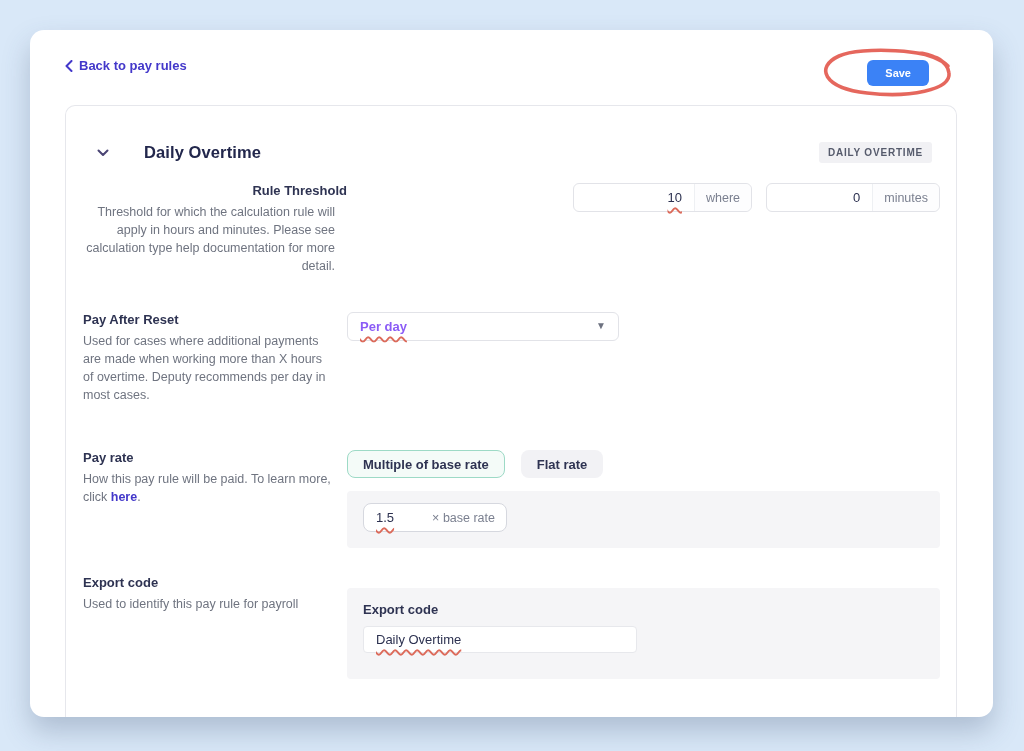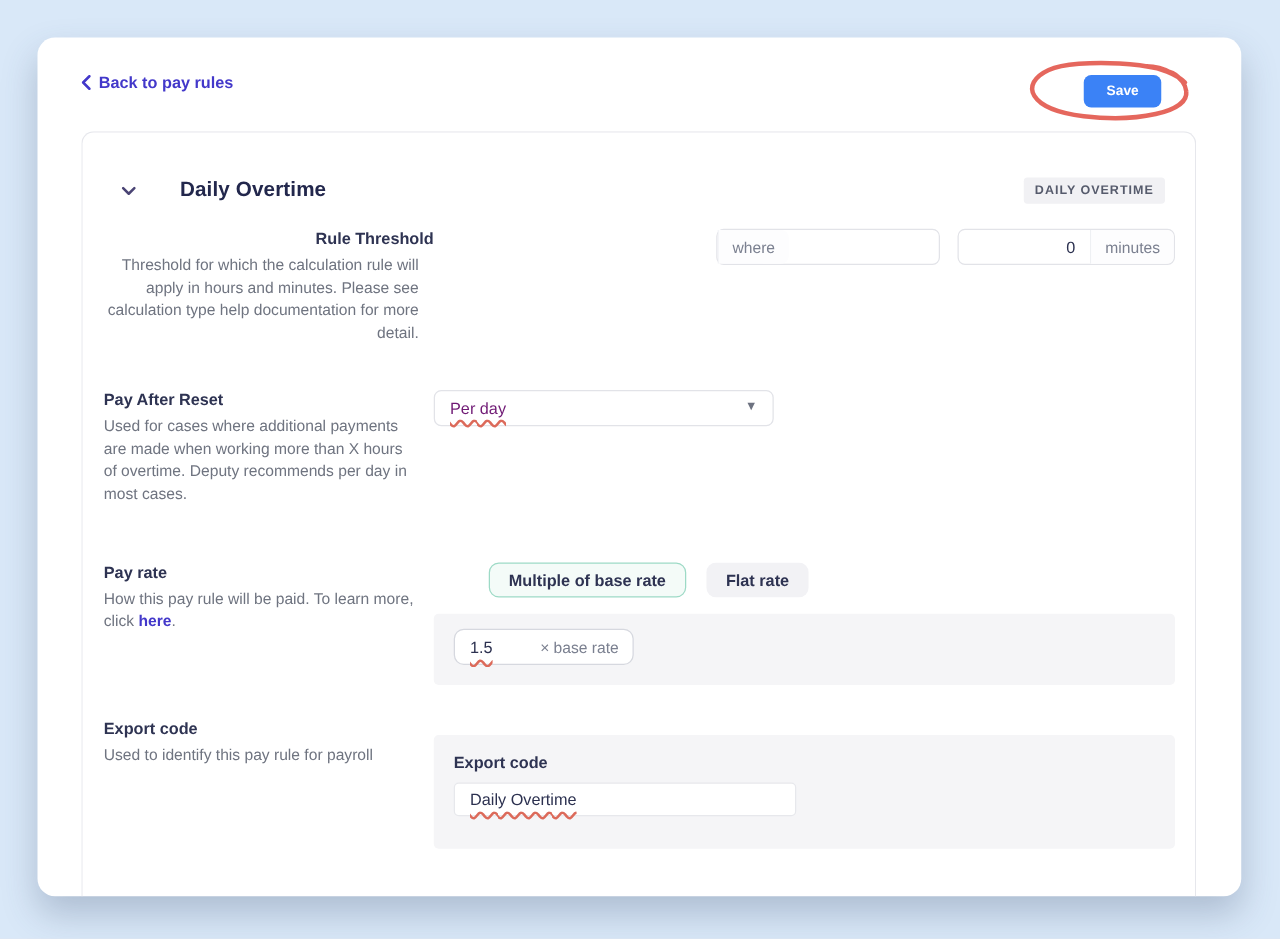--- a/index.html
+++ b/index.html
@@ -155,41 +155,40 @@
     width: 272px;
     height: 29px;
     border: 1px solid #e2e3e8;
     border-radius: 6px;
     background: #ffffff;
     display: flex;
     align-items: center;
     padding: 0 12px;
     cursor: pointer;
   }
-  .select-value { font-size: 13px; font-weight: 400; color: #701a75; }
+  .select-value { font-size: 13px; font-weight: 700; color: #8b5cf6; }
   .caret { margin-left: auto; color: #6d7280; font-size: 10px; line-height: 1; }
 
   .toggle-row { display: flex; gap: 16px; }
   .toggle-btn {
     font-family: "Liberation Sans", sans-serif;
     font-size: 13px;
     font-weight: 600;
     color: #2e3352;
     background: #f2f2f5;
     border: 1.5px solid transparent;
     border-radius: 8px;
     padding: 5px 15px;
     cursor: pointer;
     height: 28px;
     display: inline-flex; align-items: center;
   }
   .toggle-btn.selected {
     background: #f4fbf8;
     border-color: #9ddac6;
-    margin-left: 44px;
   }
 
   .sub-panel {
     margin-top: 13px;
     background: #f5f5f7;
     border-radius: 4px;
     padding: 12px 16px 16px 16px;
   }
   .grp-multiplier {
     border-color: #d6d8df;
@@ -252,20 +251,21 @@
       <div class="section-badge">DAILY OVERTIME</div>
     </div>
 
     <div class="form-row row-threshold">
       <div class="label-col">
         <div class="field-label">Rule Threshold</div>
         <div class="field-desc">Threshold for which the calculation rule will apply in hours and minutes. Please see calculation type help documentation for more detail.</div>
       </div>
       <div class="controls-col">
         <div class="input-group grp-hours">
+          <div class="input-value"><span class="squiggle">10</span></div>
           <div class="input-suffix">where</div>
         </div><div class="input-group grp-minutes">
           <div class="input-value"><span>0</span></div>
           <div class="input-suffix">minutes</div>
         </div>
       </div>
     </div>
 
     <div class="form-row row-reset">
       <div class="label-col">

